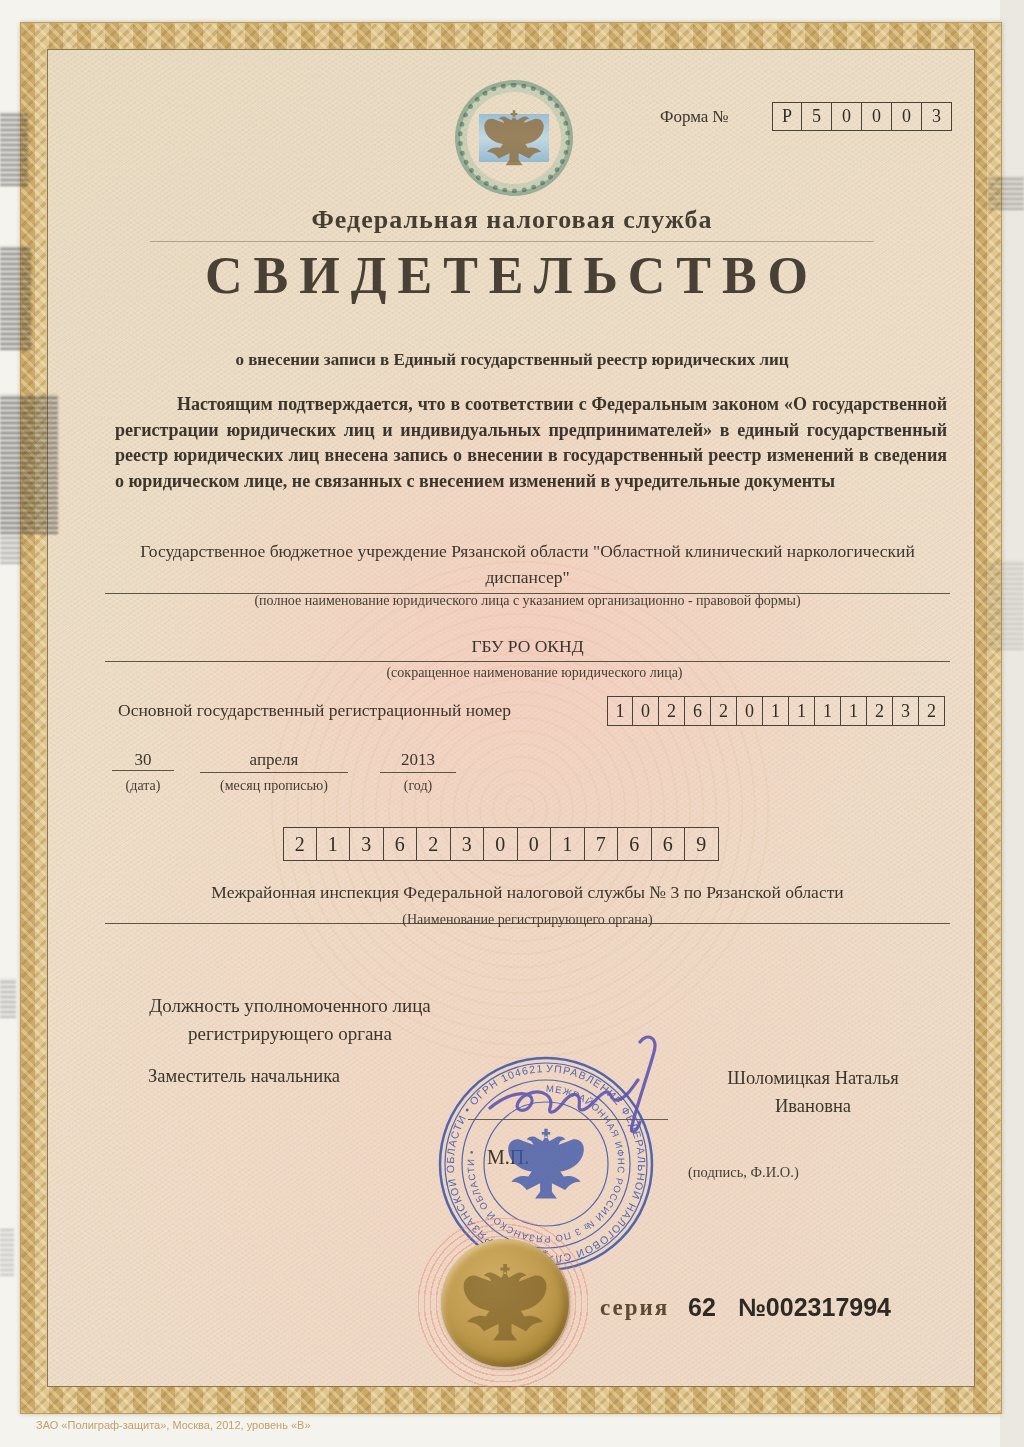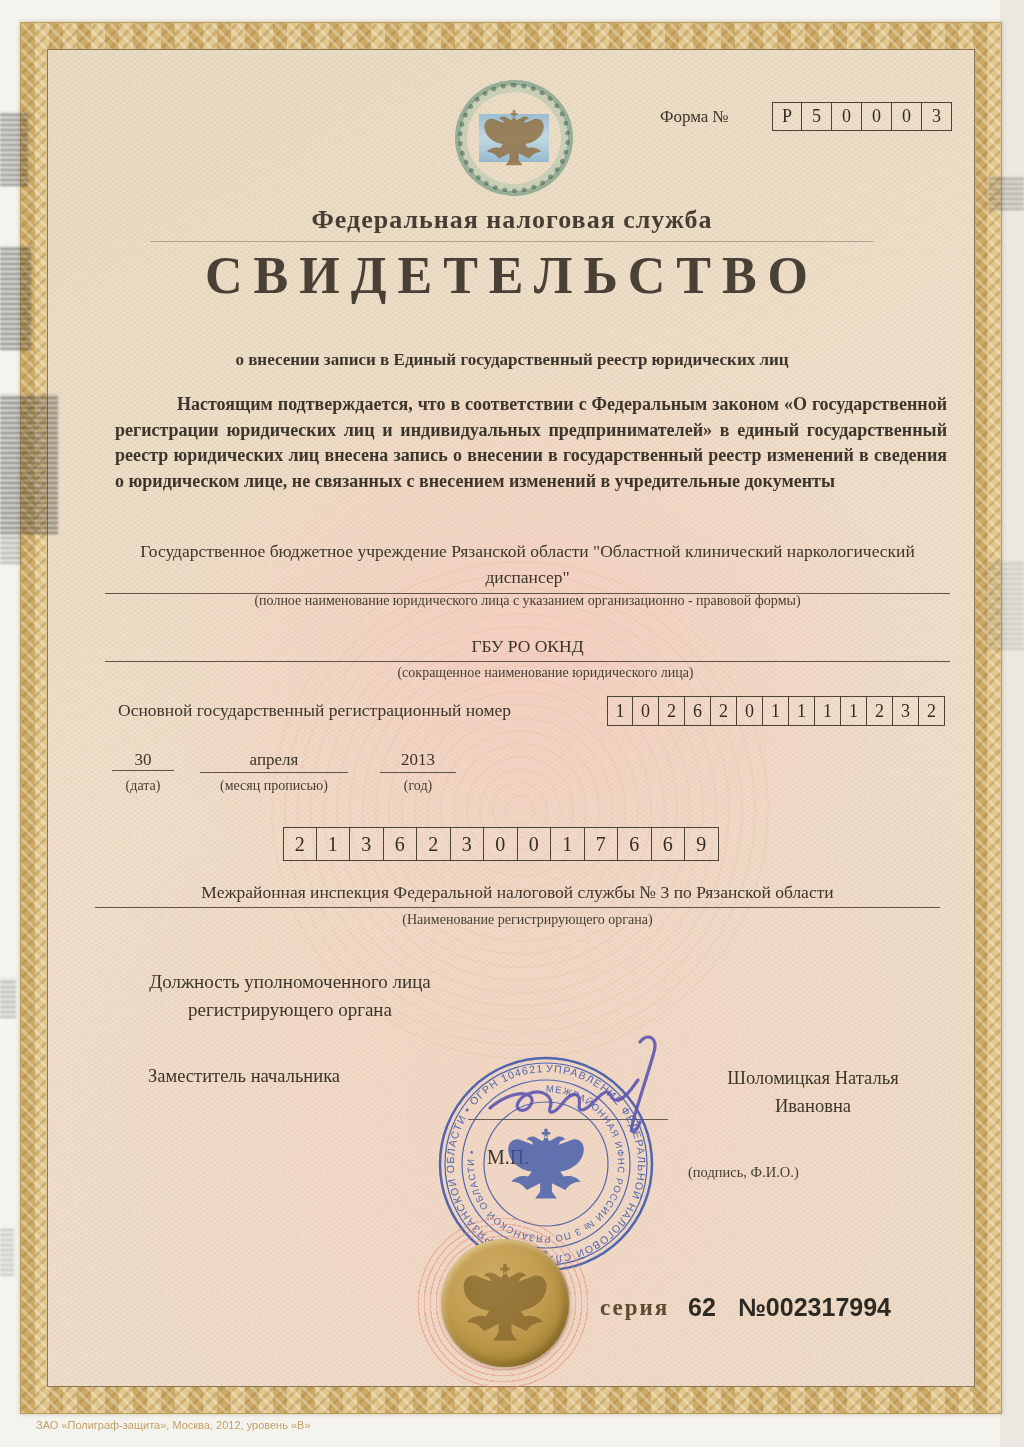--- a/index.html
+++ b/index.html
@@ -107,21 +107,21 @@
   <div class="rule" style="left:150px;top:241px;width:724px;opacity:.55;"></div>
   <div class="t center serifb" style="left:0;width:1024px;top:246px;font-size:52px;letter-spacing:11px;color:#4a4136;">СВИДЕТЕЛЬСТВО</div>
   <div class="t center serifb" style="left:0;width:1024px;top:350px;font-size:17px;">о внесении записи в Единый государственный реестр юридических лиц</div>
 
   <div class="t serifb" style="left:115px;width:832px;top:392px;font-size:18px;line-height:25.5px;text-align:justify;text-indent:62px;">Настоящим  подтверждается,  что в  соответствии  с  Федеральным  законом «О  государственной  регистрации  юридических  лиц  и  индивидуальных предпринимателей»  в  единый  государственный  реестр  юридических  лиц  внесена запись  о  внесении  в  государственный  реестр  изменений  в  сведения  о  юридическом лице, не связанных с внесением изменений в учредительные документы</div>
 
   <div class="t center u-line" style="left:105px;width:845px;top:538px;font-size:17.5px;line-height:26px;padding-bottom:3px;">Государственное бюджетное учреждение Рязанской области "Областной клинический наркологический диспансер"</div>
   <div class="t center caption" style="left:105px;width:845px;top:593px;">(полное наименование юридического лица с указанием организационно - правовой формы)</div>
 
   <div class="t center u-line" style="left:105px;width:845px;top:636px;font-size:17.5px;padding-bottom:4px;">ГБУ РО ОКНД</div>
-  <div class="t center caption" style="left:123px;width:845px;top:665px;">(сокращенное наименование юридического лица)</div>
+  <div class="t center caption" style="left:112px;width:845px;top:665px;">(сокращенное наименование юридического лица)</div>
 
   <div class="t" style="left:118px;top:700px;font-size:17.5px;">Основной государственный регистрационный номер</div>
   <div class="boxrow ogrn-cells" style="left:607px;top:696px;">
     <span class="cell">1</span>
     <span class="cell">0</span>
     <span class="cell">2</span>
     <span class="cell">6</span>
     <span class="cell">2</span>
     <span class="cell">0</span>
     <span class="cell">1</span>
@@ -149,24 +149,24 @@
     <span class="cell">3</span>
     <span class="cell">0</span>
     <span class="cell">0</span>
     <span class="cell">1</span>
     <span class="cell">7</span>
     <span class="cell">6</span>
     <span class="cell">6</span>
     <span class="cell">9</span>
   </div>
 
-  <div class="t center u-line" style="left:95px;width:845px;top:882px;font-size:17.5px;padding-bottom:4px;">Межрайонная инспекция Федеральной налоговой службы № 3 по Рязанской области</div>
+  <div class="t center u-line" style="left:105px;width:845px;top:882px;font-size:17.5px;padding-bottom:20px;">Межрайонная инспекция Федеральной налоговой службы № 3 по Рязанской области</div>
   <div class="t center caption" style="left:105px;width:845px;top:912px;">(Наименование регистрирующего органа)</div>
 
-  <div class="t" style="left:120px;width:340px;top:968px;font-size:19px;line-height:28px;">Должность уполномоченного лица регистрирующего органа</div>
+  <div class="t" style="left:120px;width:340px;top:992px;font-size:19px;line-height:28px;">Должность уполномоченного лица регистрирующего органа</div>
   <div class="t" style="left:148px;top:1066px;font-size:18.5px;">Заместитель начальника</div>
   <div class="t" style="left:678px;width:270px;top:1064px;font-size:18.5px;line-height:28px;">
     <div>Шоломицкая Наталья</div>
     <div>Ивановна</div>
   </div>
   <div class="rule" style="left:468px;top:1119px;width:200px;background:#3a362e;opacity:.75;"></div>
   <div class="t" style="left:487px;top:1146px;font-size:20px;">М.П.</div>
   <div class="t caption" style="left:688px;top:1164px;font-size:14.5px;">(подпись, Ф.И.О.)</div>
 
   <svg class="stamp" viewBox="0 0 236 236">

